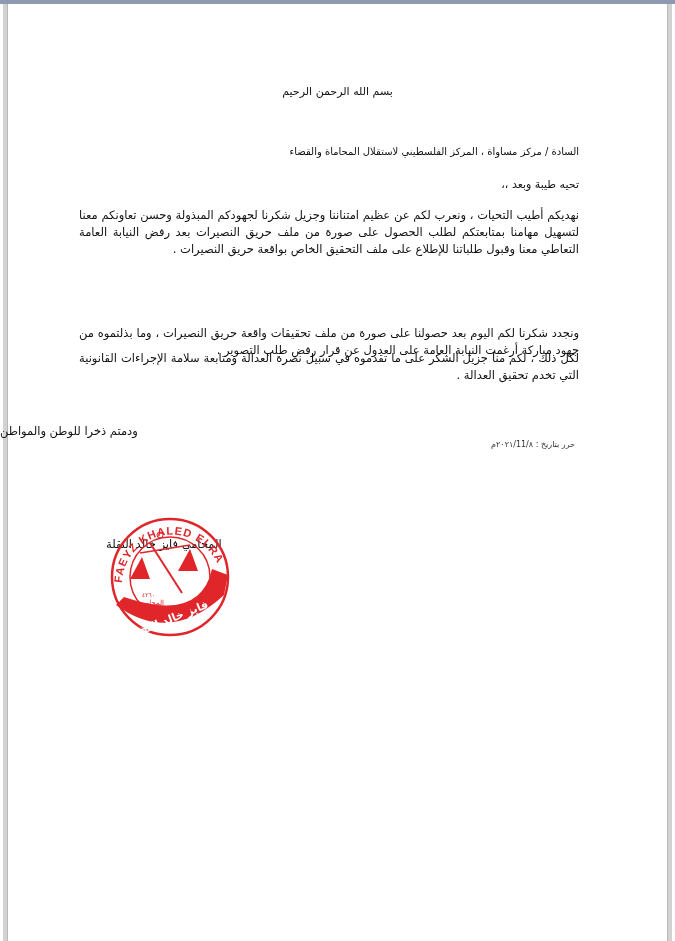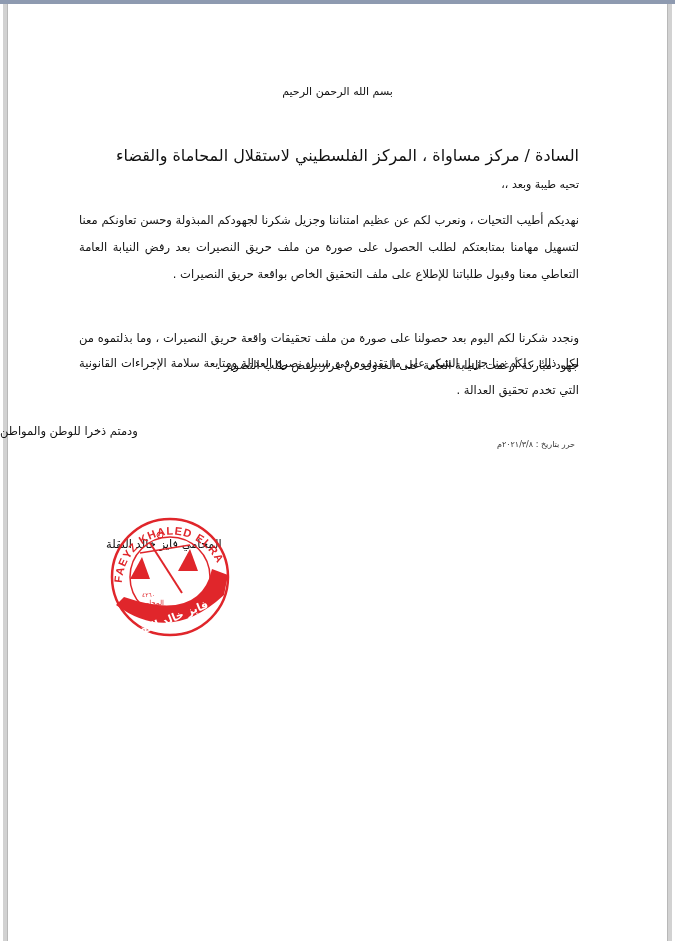--- a/index.html
+++ b/index.html
@@ -9,24 +9,24 @@
       font-family: "DejaVu Sans", "Liberation Sans", sans-serif;
       color: #111;
     }
     .topbar { position: absolute; left: 0; top: 0; width: 675px; height: 4px; background: #8e9ab0; }
     .border-left { position: absolute; left: 3px; top: 4px; width: 4px; height: 937px; background: #d2d2d2; border-right: 1px solid #b8b8b8; }
     .border-right { position: absolute; right: 3px; top: 4px; width: 4px; height: 937px; background: #d2d2d2; border-left: 1px solid #b8b8b8; }
     .page {
       position: absolute; left: 8px; top: 4px; width: 659px; height: 937px; background: #fff;
     }
     .basmala { position: absolute; top: 85px; left: 0; width: 675px; text-align: center; font-size: 11px; direction: rtl; }
-    .to-line { position: absolute; top: 146px; right: 96px; font-size: 16px; direction: rtl; white-space: nowrap; }
+    .to-line { position: absolute; top: 146px; right: 96px; font-size: 10px; direction: rtl; white-space: nowrap; }
     .greet { position: absolute; top: 178px; right: 96px; font-size: 11px; direction: rtl; white-space: nowrap; }
     .para {
-      position: absolute; right: 96px; width: 500px; font-size: 11.5px; line-height: 27px;
+      position: absolute; right: 96px; width: 500px; font-size: 11.5px; line-height: 17px;
       direction: rtl; text-align: justify;
     }
     .p1 { top: 207px; }
     .p2 { top: 316px; margin-top: 9px; }
     .p3 { top: 350px; }
     .closing { position: absolute; top: 424px; left: 0; width: 675px; text-align: left; font-size: 11.5px; direction: rtl; padding-right: 30px; box-sizing: border-box; }
     .date { position: absolute; top: 440px; right: 100px; font-size: 8px; color: #333; direction: rtl; white-space: nowrap; }
     .sig { position: absolute; top: 496px; left: 106px; font-size: 11.5px; direction: rtl; white-space: nowrap; margin-top: 41px; }
     .stamp { position: absolute; left: 100px; top: 505px; width: 140px; height: 140px; }
   </style>
@@ -41,21 +41,21 @@
 
 <div class="basmala">بسم الله الرحمن الرحيم</div>
 <div class="to-line">السادة / مركز مساواة ، المركز الفلسطيني لاستقلال المحاماة والقضاء</div>
 <div class="greet">تحيه طيبة وبعد ،،</div>
 
 <div class="para p1">نهديكم أطيب التحيات ، ونعرب لكم عن عظيم امتناننا وجزيل شكرنا لجهودكم المبذولة وحسن تعاونكم معنا لتسهيل مهامنا بمتابعتكم لطلب الحصول على صورة من ملف حريق النصيرات بعد رفض النيابة العامة التعاطي معنا وقبول طلباتنا للإطلاع على ملف التحقيق الخاص بواقعة حريق النصيرات .</div>
 <div class="para p2">ونجدد شكرنا لكم اليوم بعد حصولنا على صورة من ملف تحقيقات واقعة حريق النصيرات ، وما بذلتموه من جهود مباركة أرغمت النيابة العامة على العدول عن قرار رفض طلب التصوير .</div>
 <div class="para p3">لكل ذلك ، لكم منا جزيل الشكر على ما تقدموه في سبيل نصرة العدالة ومتابعة سلامة الإجراءات القانونية التي تخدم تحقيق العدالة .</div>
 
 <div class="closing">ودمتم ذخرا للوطن والمواطن</div>
-<div class="date">حرر بتاريخ : ٢٠٢١/٣/٨م</div>
+<div class="date">حرر بتاريخ : ٢٠٢١/11/٨م</div>
 
 <div class="sig">المحامي فايز خالد النقلة</div>
 
 <svg class="stamp" viewBox="0 0 140 140">
   <defs>
     <path id="arcTop" d="M 22 78 A 50 50 0 0 1 118 60"></path>
   </defs>
   <circle cx="70" cy="72" r="58" fill="none" stroke="#e0262b" stroke-width="2.5"></circle>
   <circle cx="70" cy="72" r="40" fill="none" stroke="#e0262b" stroke-width="1.5"></circle>
   <text font-family="Liberation Sans, sans-serif" font-size="11" font-weight="bold" fill="#e0262b" letter-spacing="1">

